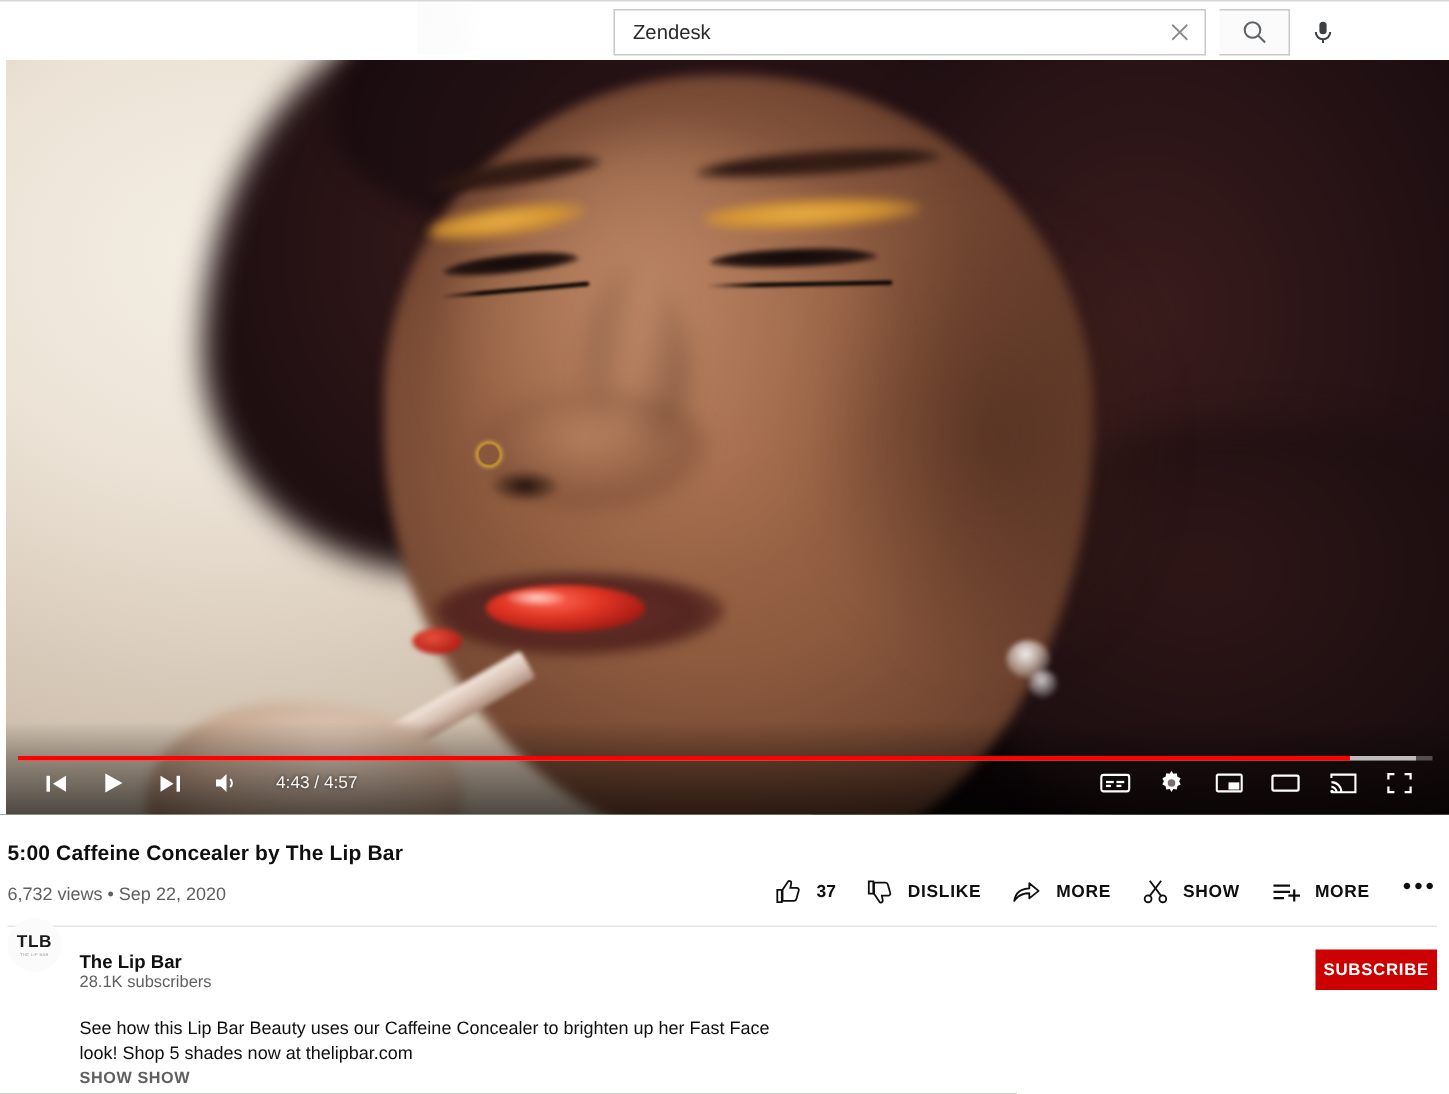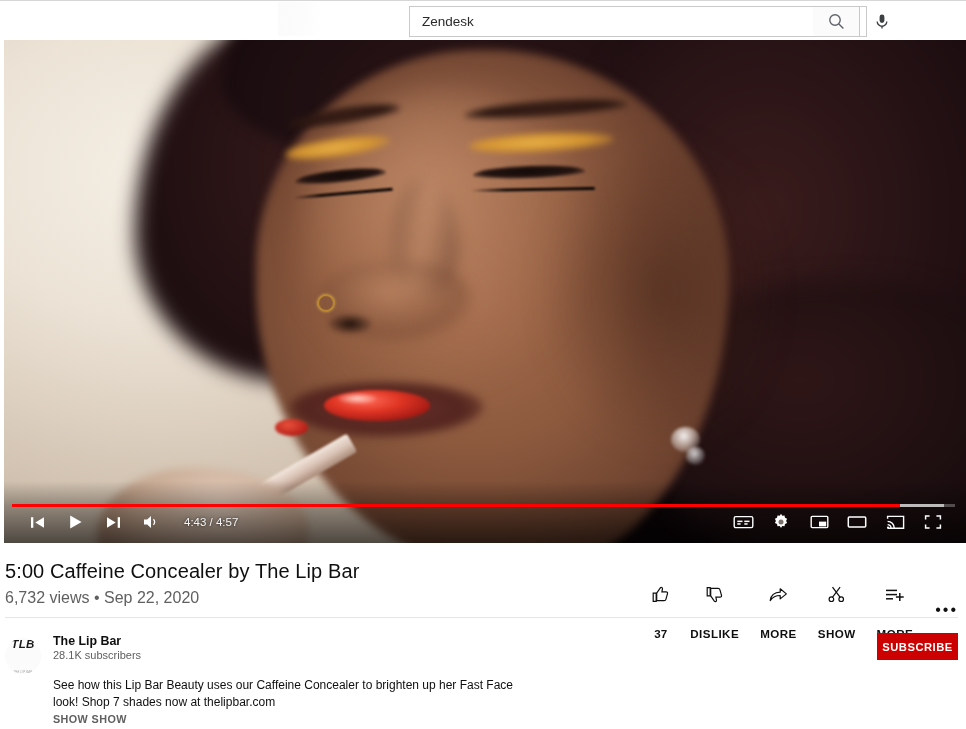--- a/index.html
+++ b/index.html
@@ -15,21 +15,21 @@
     position: absolute; left: 0; top: 0; width: 966px; height: 40px;
     background: #ffffff;
     border-top: 1px solid #d6d6d6;
   }
   #ghost-shadow {
     position: absolute; left: 278px; top: 1px; width: 42px; height: 34px;
     background: linear-gradient(100deg, #fbfbfb, #fcfcfc 60%, #ffffff);
     pointer-events: none;
   }
   #searchwrap {
-    position: absolute; left: 409px; top: 5px; width: 458px; height: 31px;
+    position: absolute; left: 409px; top: 5px; width: 395px; height: 31px;
     border: 1px solid #c9c9c9; background: #ffffff;
     display: flex; align-items: center;
   }
   #search-input {
     border: 0; outline: 0; background: transparent;
     font-family: "Liberation Sans", sans-serif;
     font-size: 13.5px; color: #2a2a2a;
     padding: 0 0 0 12px; flex: 1; height: 100%;
   }
   #search-clear {
@@ -264,62 +264,61 @@
   #time-display {
     color: rgba(255,255,255,0.95); font-size: 11.5px;
     font-family: "Liberation Sans", sans-serif;
     margin-left: 14px; white-space: nowrap;
     text-shadow: 0 0 3px rgba(0,0,0,.7);
   }
 
   
   #video-title {
     position: absolute; left: 5px; top: 560px;
-    font-size: 20px; color: #0f0f0f; font-weight: 400;
+    font-size: 14px; color: #0f0f0f; font-weight: 700;
     letter-spacing: .1px;
   }
   #meta-row {
     position: absolute; left: 5px; right: 8px; top: 586px; height: 24px;
   }
   #view-info {
     position: absolute; left: 0; top: 3px;
-    font-size: 16px; color: #606060;
+    font-size: 12px; color: #606060;
   }
   #actions {
     position: absolute; right: 0; top: 0;
     display: flex; align-items: center;
   }
   .act {
-    display: flex; align-items: center; gap: 24px;
-    margin-left: 21px; cursor: pointer; color: #0f0f0f; flex-direction: column;
+    display: flex; align-items: center; gap: 10px;
+    margin-left: 21px; cursor: pointer; color: #0f0f0f;
   }
   .act .lbl {
     font-size: 11.6px; font-weight: bold; letter-spacing: .45px;
   }
   .act .cnt { font-size: 11.6px; font-weight: bold; }
   #more-actions {
     margin-left: 22px; cursor: pointer; letter-spacing: 2px;
     color: #0f0f0f; font-size: 16px; line-height: 10px;
     padding-bottom: 6px;
   }
 
   #divider-top {
     position: absolute; left: 5px; right: 8px; top: 617px;
     height: 1px; background: #e5e5e5;
   }
 
   
   #avatar {
-    position: absolute; left: 5px; top: 638px;
+    position: absolute; left: 5px; top: 612px;
     width: 36px; height: 36px; border-radius: 50%;
     background: #fbfbfb;
     display: flex; flex-direction: column;
-    align-items: center; justify-content: space-between;
+    align-items: center; justify-content: center;
     overflow: hidden;
-    font-style: italic;
   }
   #avatar-initials {
     font-size: 11.5px; font-weight: bold; color: #1a1a1a; letter-spacing: .4px;
   }
   #avatar-sub {
     font-size: 2.6px; color: #9a9a9a; letter-spacing: .3px; margin-top: 1px;
   }
   #channel-name {
     position: absolute; left: 53px; top: 634px;
     font-size: 12.4px; font-weight: bold; color: #0f0f0f;
@@ -552,14 +551,14 @@
 <div id="avatar">
   <div id="avatar-initials">TLB</div>
   <div id="avatar-sub">THE LIP BAR</div>
 </div>
 
 <div id="channel-name">The Lip Bar</div>
 <div id="sub-count">28.1K subscribers</div>
 
 <button id="subscribe-btn" style="background: rgb(204, 0, 0);">SUBSCRIBE</button>
 
-<div id="description">See how this Lip Bar Beauty uses our Caffeine Concealer to brighten up her Fast Face look! Shop 7 shades now at thelipbar.com</div>
+<div id="description">See how this Lip Bar Beauty uses our Caffeine Concealer to brighten up her Fast Face look! Shop 5 shades now at thelipbar.com</div>
 <div id="show-more">SHOW SHOW</div>
 
 </body></html>

